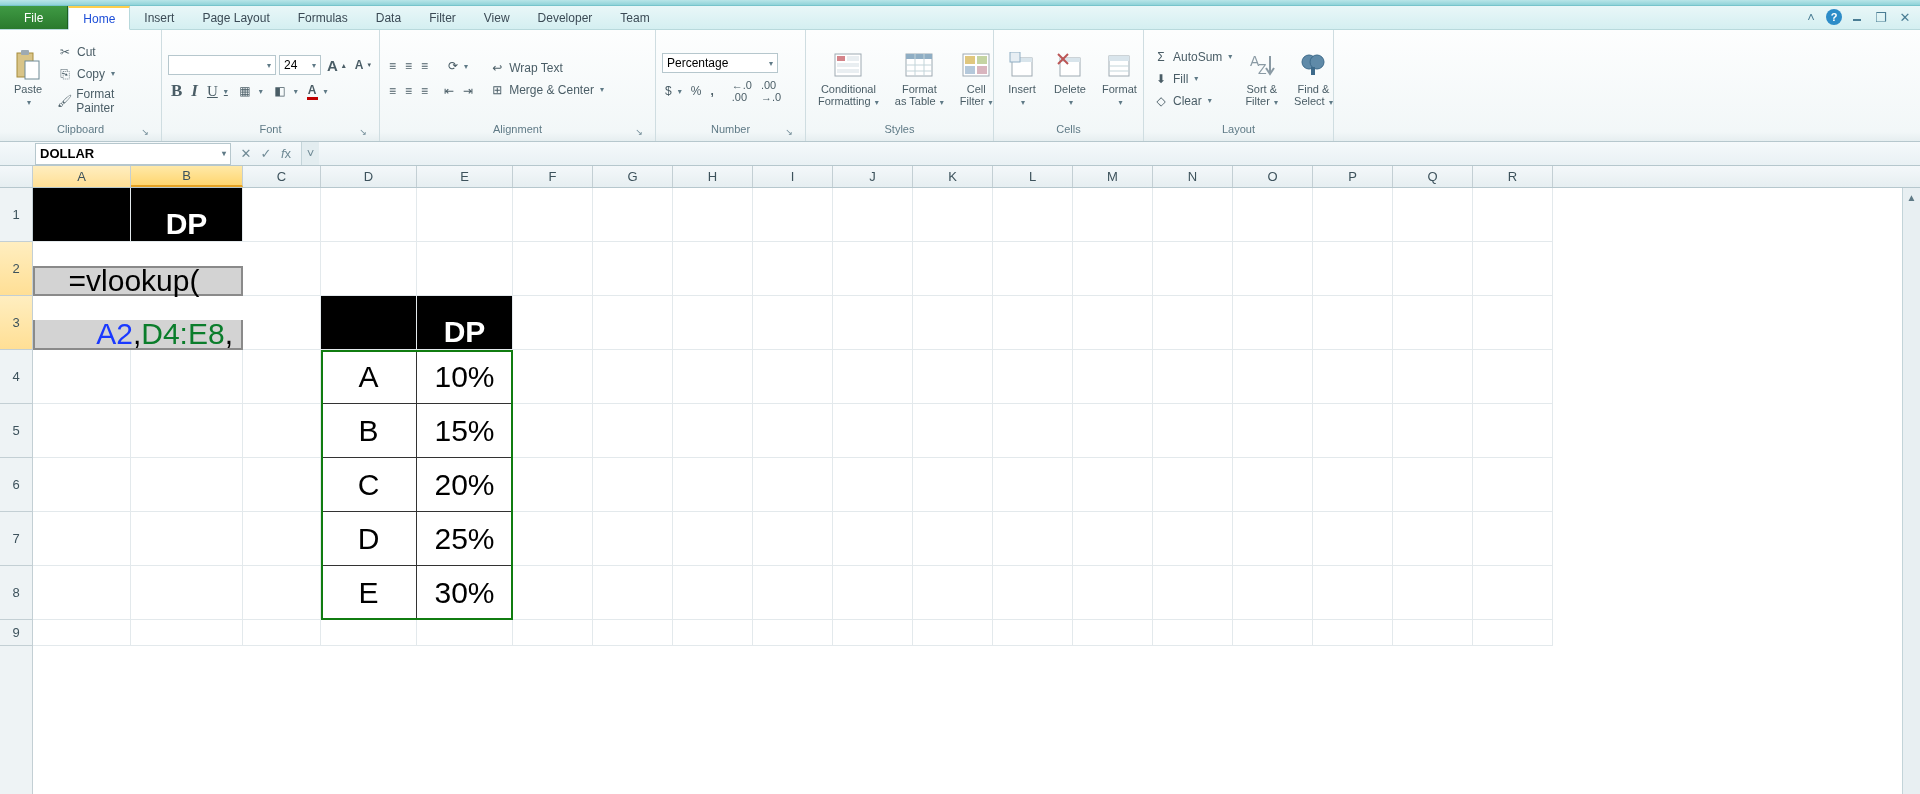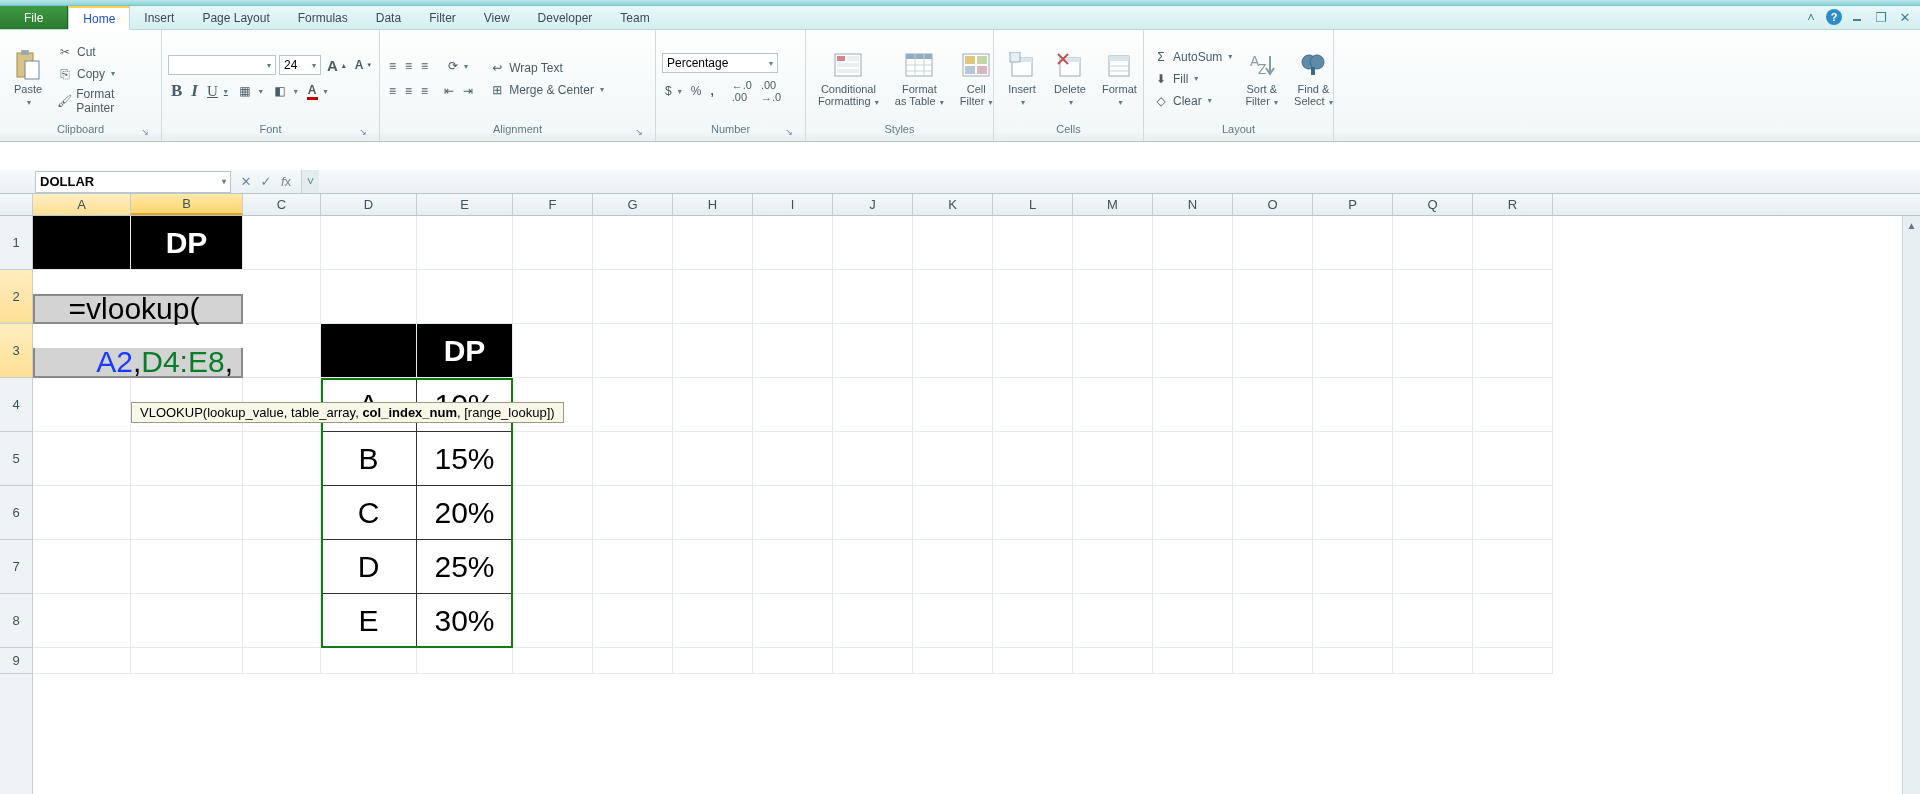--- a/index.html
+++ b/index.html
@@ -107,21 +107,20 @@
   }
   .caret { font-size: 8px; color: #5f7a86; margin-left: 2px; }
 
   
   .fbar {
     height: 24px;
     background: linear-gradient(to bottom, #f5f9fb, #e9f1f4);
     border-bottom: 1px solid #b6c7cd;
     display: flex; align-items: center;
     font-size: 13px;
-    margin-top: 28px;
   }
   .namebox {
     width: 196px; height: 22px;
     background: #fff; border: 1px solid #b6c7cd;
     margin-left: 35px;
     display: flex; align-items: center; justify-content: space-between;
     padding: 0 4px;
     font-weight: bold;
   }
   .fxbtns { display: flex; gap: 2px; margin: 0 6px; color: #6f8a95; }
@@ -155,21 +154,21 @@
   .cF{width:80px;} .cG{width:80px;} .cH{width:80px;} .cI{width:80px;} .cJ{width:80px;}
   .cK{width:80px;} .cL{width:80px;} .cM{width:80px;} .cN{width:80px;} .cO{width:80px;}
   .cP{width:80px;} .cQ{width:80px;} .cR{width:80px;}
 
   .cellgrid { position: relative; }
   .crow { display:flex; height:54px; }
   .crow.row9 { height:26px; }
   .cell { border-right:1px solid #e3e9ec; border-bottom:1px solid #e3e9ec; font-family: Calibri, sans-serif; font-size: 30px; display:flex;align-items:center;justify-content:center; position:relative;}
 
   
-  .blackhdr { background:#000; color:#fff; font-weight:bold; }
+  .blackhdr { background:#000; color:#fff; font-weight:bold;align-items:flex-end; }
   .editing  { background:#d3d3d3; color:#000; font-size:30px; justify-content:flex-end; padding-right:8px; white-space: nowrap; margin-top: 24px;}
   .editing .p-blue  { color:#1a39ff; }
   .editing .p-green { color:#0a7d2b; }
   .tbl-inner { border-right:1px solid #333; border-bottom:1px solid #333; }
   .tbl-cell  { font-size:30px; }
 
   .tooltip-vlk {
     position:absolute;
     left:98px; top:186px;
     background:#f9f7e8;
@@ -827,21 +826,18 @@
           <div class="cell cN"></div>
           <div class="cell cO"></div>
           <div class="cell cP"></div>
           <div class="cell cQ"></div>
           <div class="cell cR"></div>
       </div>
     </div>
 
     <div class="marquee" style="left:288px;top:162px;width:192px;height:270px"></div>
 
-    <div class="tooltip-vlk">
-      <span>VLOOKUP</span>(<span>lookup_value</span>, <span>table_array</span>, <b>col_index_num</b>, <span>[range_lookup]</span>)
-    </div>
   </div>
 
   <div class="vscroll">
     <div class="arrow">▲</div>
   </div>
 </div>
 
 </body></html>

